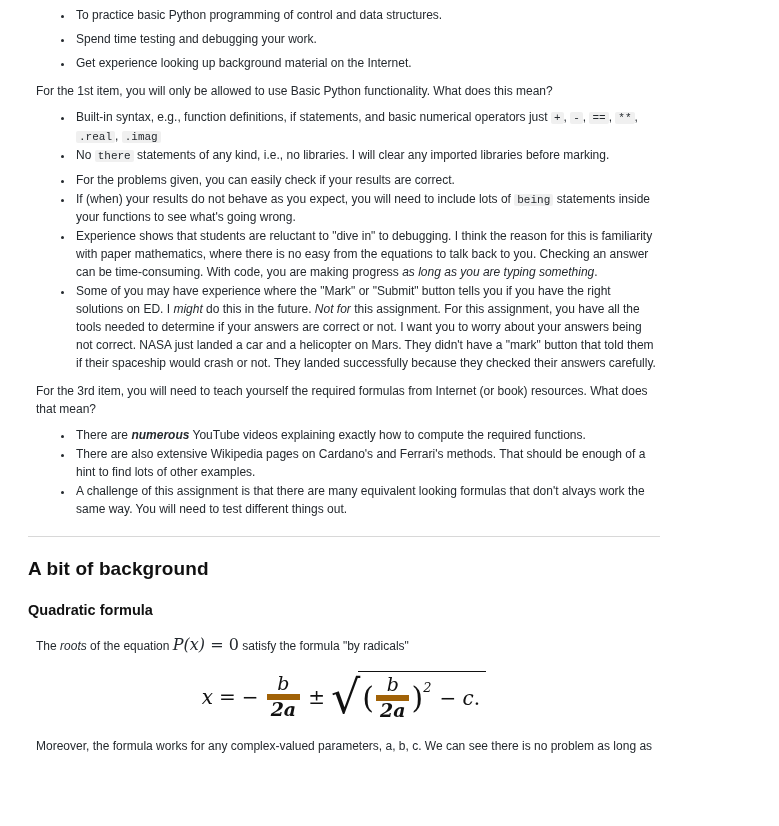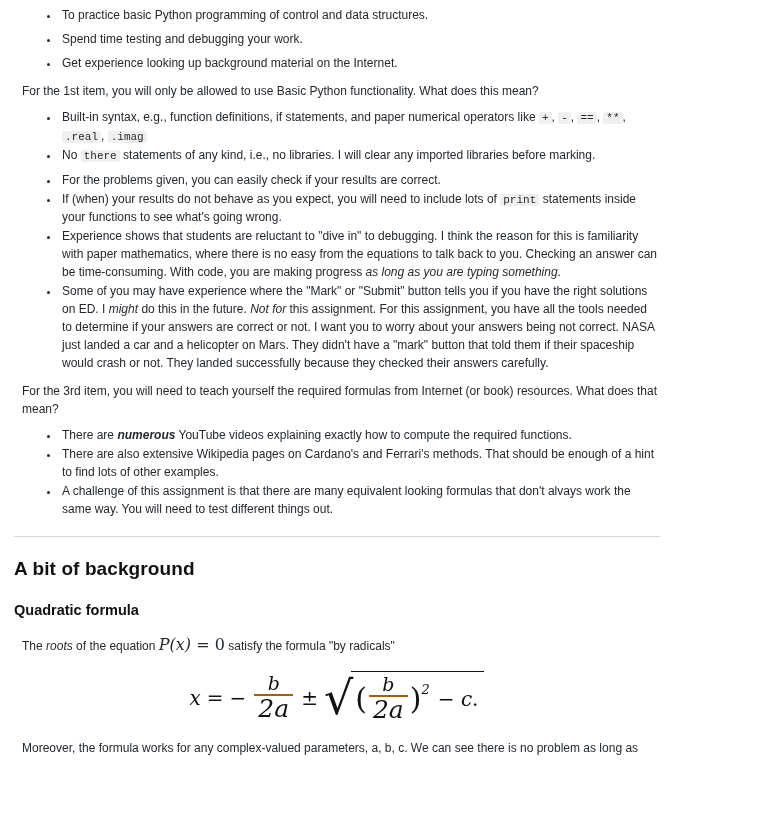--- a/index.html
+++ b/index.html
@@ -9,21 +9,21 @@
   }
   body {
     width: 779px;
     min-height: 826px;
     font-family: "Liberation Sans", sans-serif;
     color: #24292e;
     font-size: 12px;
     line-height: 1.5;
   }
   .page {
-    padding: 0 14px 0 14px;
+    padding: 0 14px 0 28px;
     box-sizing: border-box;
     width: 674px;
   }
   ul {
     margin: 6px 0 6px 0;
     padding-left: 46px;
     list-style-type: disc;
   }
   li {
     margin: 0 0 2px 0;
@@ -88,21 +88,21 @@
   .frac {
     display: inline-block;
     vertical-align: middle;
     text-align: center;
     font-family: "DejaVu Serif", serif;
     font-style: italic;
     line-height: 1.05;
     margin: 0 2px;
   }
   .frac .num { display: block; font-size: 19px; padding: 0 4px;}
-  .frac .den { display: block; border-top: 2px solid #a16207; font-size: 25px; padding: 0 4px;}
+  .frac .den { display: block; border-top: 6px solid #a16207; font-size: 19px; padding: 0 4px; font-weight: bold;}
   .paren-frac {
     display: inline-block;
     vertical-align: middle;
     font-family: "DejaVu Serif", serif;
     font-size: 30px;
     font-style: normal;
     line-height: 1;
   }
   .sqrt-wrap {
     display: inline-flex;
@@ -144,41 +144,41 @@
   <ul class="spaced">
     <li><span>To practice basic Python programming of control and data structures.</span></li>
     <li><span>Spend time testing and debugging your work.</span></li>
     <li><span>Get experience looking up background material on the Internet.</span></li>
   </ul>
 
   <p><span>For the 1st item, you will only be allowed to use Basic Python functionality. What does this mean?</span></p>
 
   <ul class="tight">
     <li>
-      <span>Built-in syntax, e.g., function definitions, if statements, and paper numerical operators like</span>
+      <span>Built-in syntax, e.g., function definitions, if statements, and basic numerical operators just</span>
       <code>+</code>,
       <code>-</code>,
       <code>==</code>,
       <code>**</code>,
       <code>.real</code>,
       <code>.imag</code>
     </li>
     <li>
       <span>No</span>
       <code>there</code>
       <span>statements of any kind, i.e., no libraries. I will clear any imported libraries before marking.</span>
     </li>
   </ul>
 
 
   <ul class="tight">
     <li><span>For the problems given, you can easily check if your results are correct.</span></li>
     <li>
       <span>If (when) your results do not behave as you expect, you will need to include lots of</span>
-      <code>print</code>
+      <code>being</code>
       <span>statements inside your functions to see what's going wrong.</span>
     </li>
     <li>
       <span>Experience shows that students are reluctant to "dive in" to debugging. I think the reason for this is familiarity with paper mathematics, where there is no easy from the equations to talk back to you. Checking an answer can be time-consuming. With code, you are making progress</span>
       <em>as long as you are typing something</em><span>.</span>
     </li>
     <li>
       <span>Some of you may have experience where the "Mark" or "Submit" button tells you if you have the right solutions on ED. I</span>
       <em>might</em>
       <span>do this in the future.</span>

